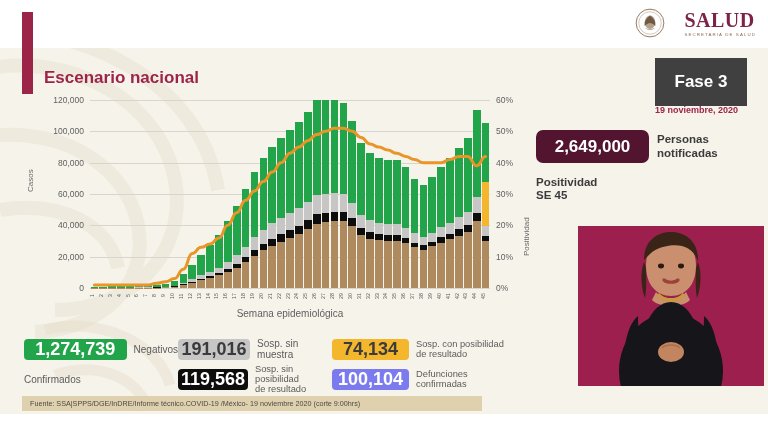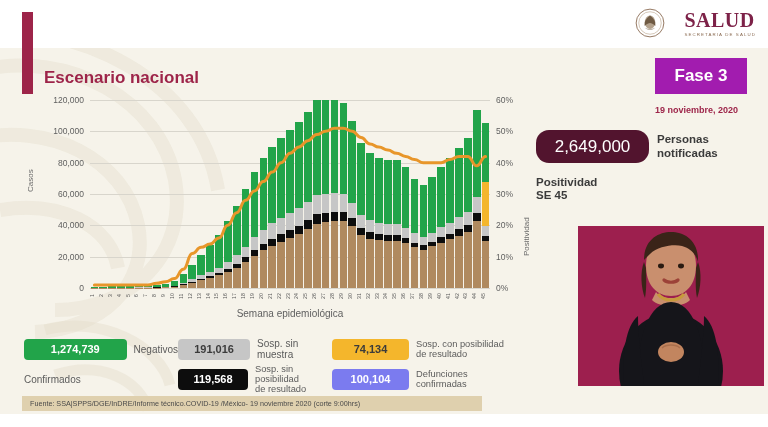--- a/index.html
+++ b/index.html
@@ -119,55 +119,55 @@
     position: absolute; left: 62px; top: 212px; width: 400px;
     text-align: center; font-size: 10px; color: #5f5f5f;
   }
   .line-svg {
     position: absolute; left: 62px; top: 4px;
     width: 400px; height: 188px; pointer-events: none;
   }
   
   .fase-box {
     position: absolute; left: 655px; top: 58px;
-    width: 92px; height: 36px; background: #a21caf;
+    width: 92px; height: 48px; background: #404040;
     display: flex; align-items: center; justify-content: center;
     color: #fff; font-size: 17px; font-weight: bold; z-index: 5;
   }
   .fecha {
     position: absolute; left: 655px; top: 105px;
     font-size: 9px; font-weight: bold; color: #9d2449; z-index: 5;
   }
   .stat-row {
     position: absolute; display: flex; align-items: center; gap: 8px; z-index: 5;
   }
   .stat-pill {
-    width: 113px; height: 33px; border-radius: 13px;
+    width: 113px; height: 33px; border-radius: 7px;
     display: flex; align-items: center; justify-content: center;
-    color: #fff; font-weight: normal; font-size: 17px;
+    color: #fff; font-weight: bold; font-size: 17px;
   }
   .pill-dark { background: #52142e; }
   .pill-orange { background: #f4972f; }
   .stat-label {
     font-size: 11.5px; font-weight: bold; color: #3b3b3b; line-height: 1.15;
   }
   
   .video {
     position: absolute; left: 578px; top: 226px;
     width: 186px; height: 160px; background: #9d1f4e; overflow: hidden; z-index: 5;
   }
   
   .legend {
     position: absolute; left: 24px; top: 338px; width: 510px; z-index: 4;
   }
   .legrow { display: flex; align-items: center; margin-bottom: 4px; }
   .legcell { display: flex; align-items: center; gap: 7px; }
   .lchip {
     height: 21px; border-radius: 4px; color: #fff;
-    font-size: 11px; font-weight: bold;
+    font-size: 18px; font-weight: bold;
     display: flex; align-items: center; justify-content: center;
   }
   .ltext { font-size: 9.3px; color: #5b5b5b; line-height: 1.1; }
   .ltext.big { font-size: 10px; }
   .source {
     position: absolute; left: 22px; top: 396px;
     width: 460px; height: 15px; background: #dfd0ae;
     display: flex; align-items: center; padding-left: 8px;
     font-size: 7.2px; color: #4a4a4a; z-index: 4;
   }

